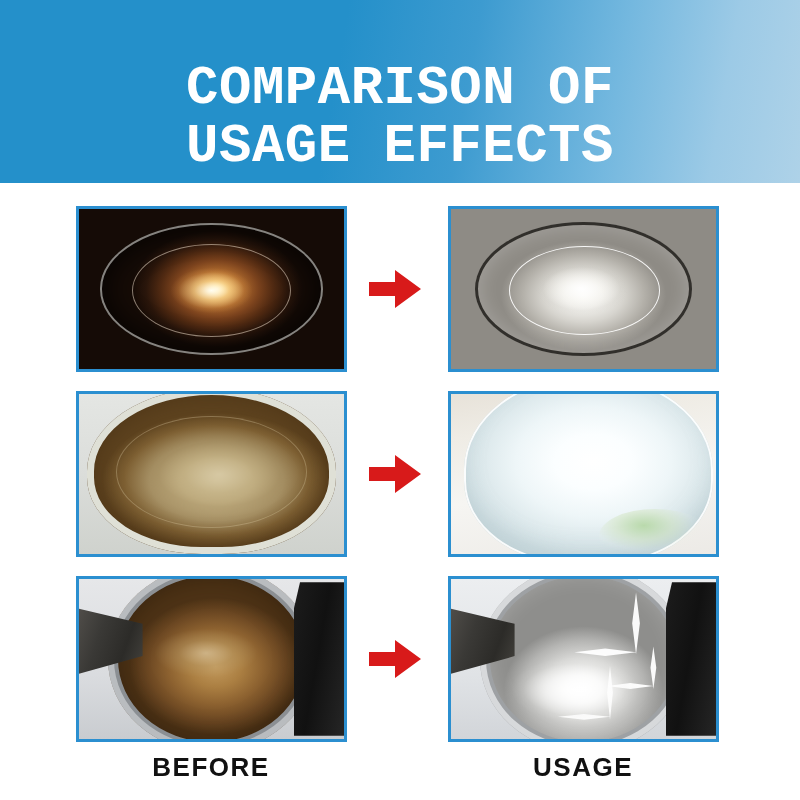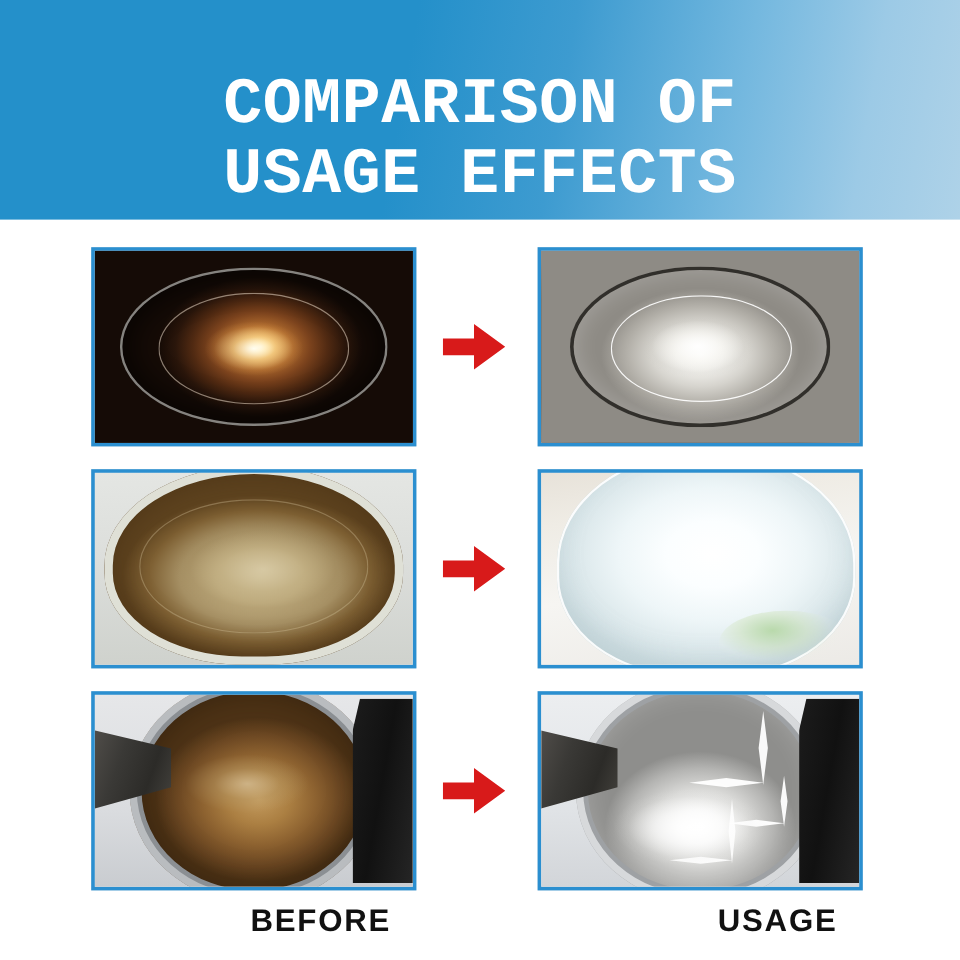--- a/index.html
+++ b/index.html
@@ -100,21 +100,21 @@
 
   
   .label {
     position: absolute;
     top: 752px;
     font-family: "Liberation Sans", sans-serif;
     font-weight: bold;
     font-size: 26px;
     letter-spacing: 1.5px;
     color: #111111;
-    text-align: right;
+    text-align: center;
   }
   .label-before { left: 96px; width: 230px; }
   .label-after  { left: 468px; width: 230px; }
 
   
 
   
   .pot-dirty { background:
       radial-gradient(ellipse 46% 52% at 52% 50%, #fff4d8 0%, #ffdf9b 4%, #e0a150 11%, #a9662c 22%, #7c431d 34%, #512a12 46%, #2a160b 58%, #150b06 70%),
       radial-gradient(ellipse 78% 86% at 50% 48%, rgba(0,0,0,0.0) 46%, #100a07 56%, #090606 72%),

